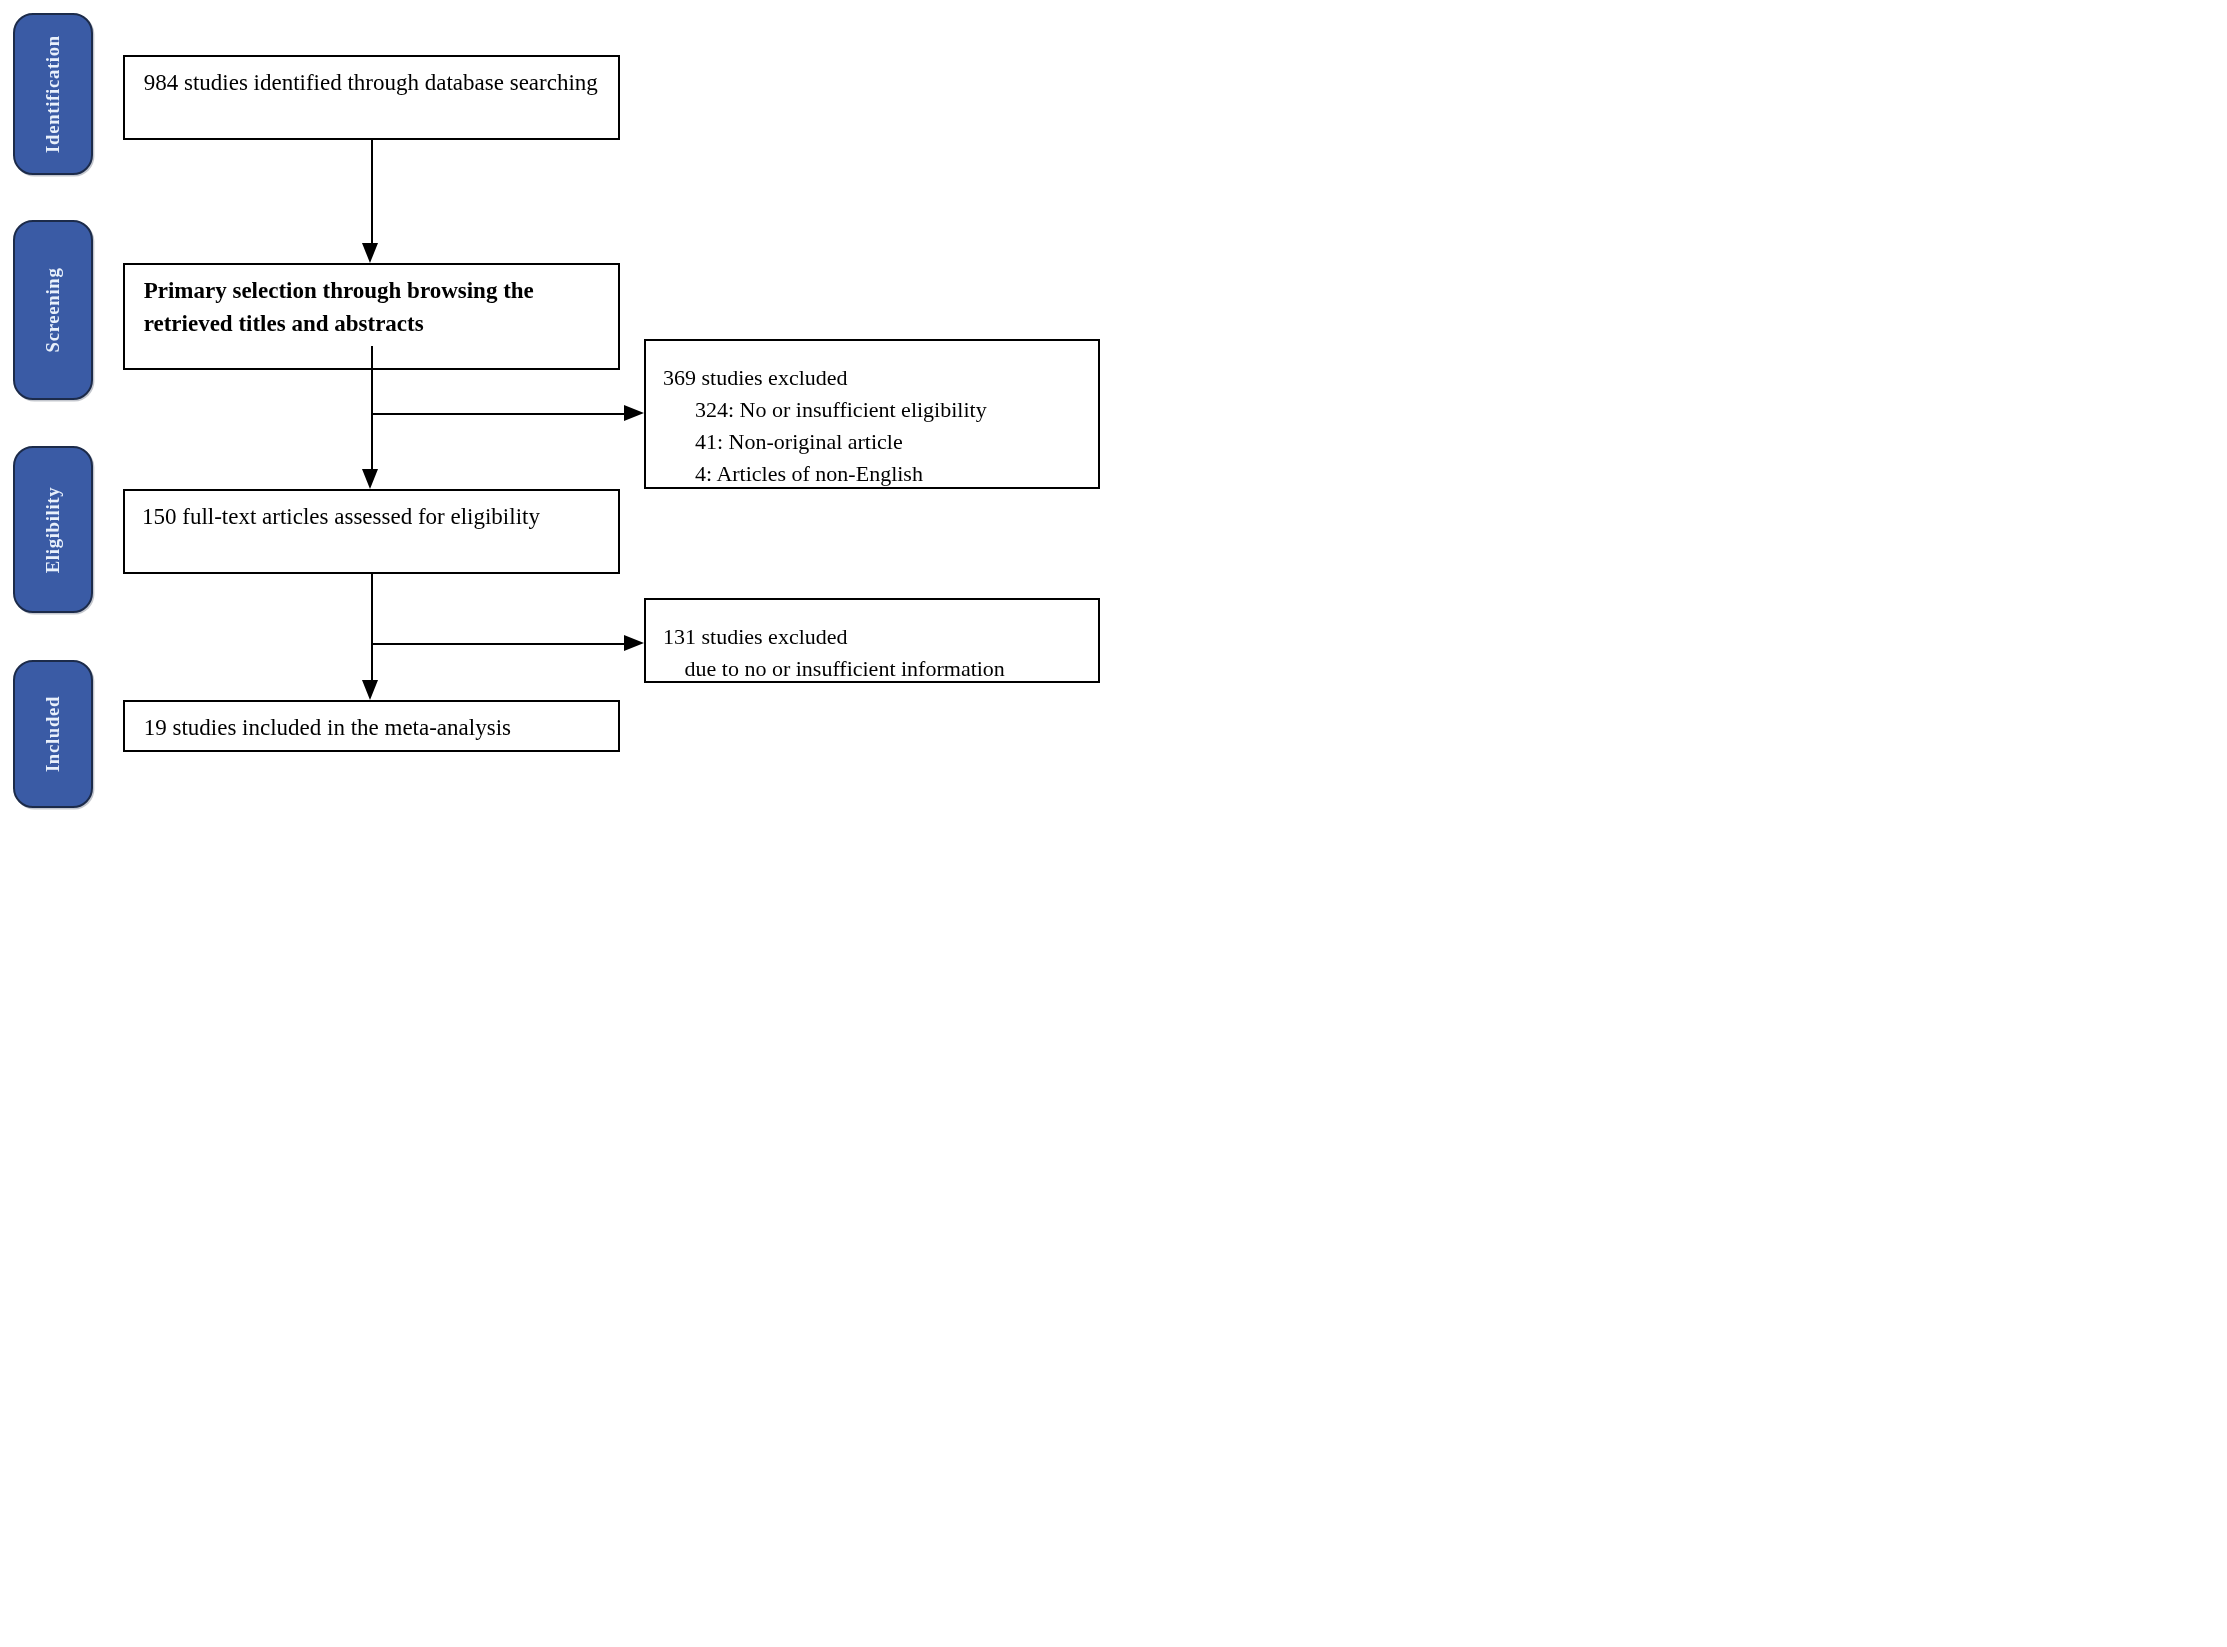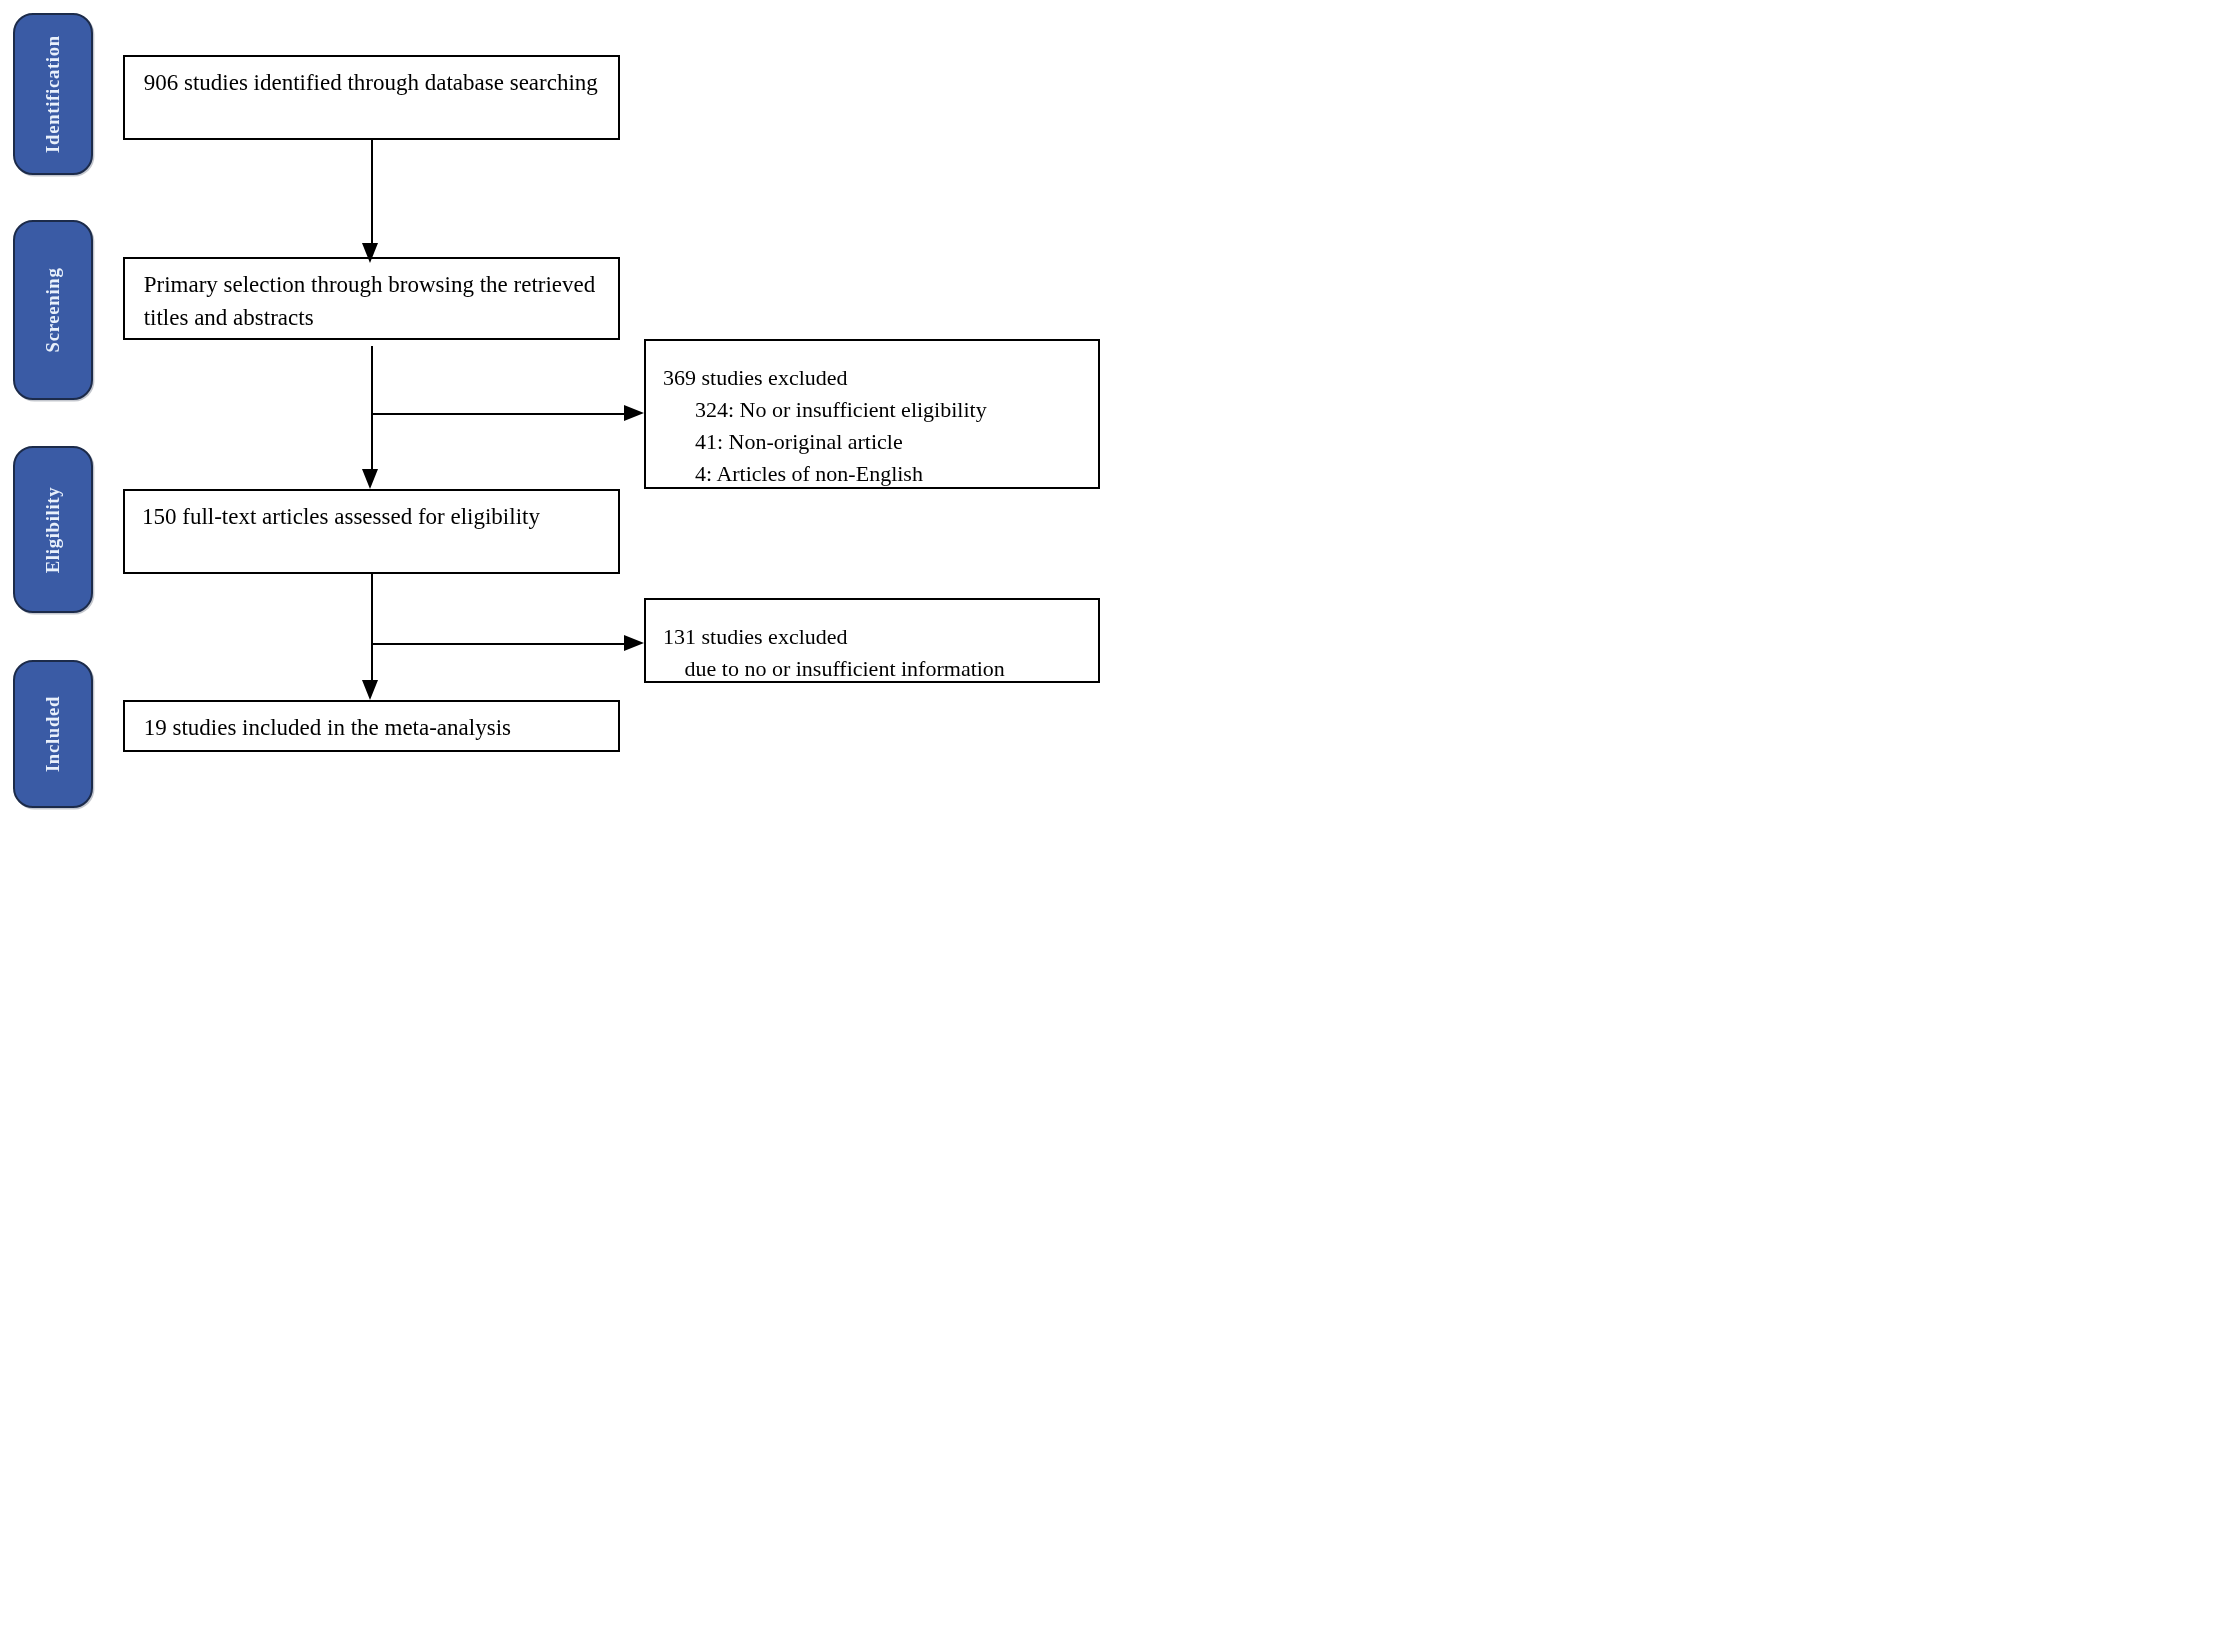--- a/index.html
+++ b/index.html
@@ -50,21 +50,21 @@
     left: 123px;
     width: 497px;
     background: #ffffff;
     border: 2.2px solid #000000;
     box-sizing: border-box;
     font-size: 23px;
     line-height: 1.42;
     padding: 10px 18.7px;
   }
   #flow-1 { top: 55px;  height: 85px; }
-  #flow-2 { top: 257px; height: 83px; }
+  #flow-2 { top: 263px; height: 107px; font-weight: bold; }
   #flow-3 { top: 489px; height: 85px; padding-left: 17px; }
   #flow-4 { top: 700px; height: 52px; }
 
   
   .sidebox {
     position: absolute;
     left: 644px;
     width: 456px;
     background: #ffffff;
     border: 2.2px solid #000000;
@@ -126,21 +126,21 @@
     <span class="stage-label">Screening</span>
   </div>
   <div class="stage" id="stage-eligibility">
     <span class="stage-label">Eligibility</span>
   </div>
   <div class="stage" id="stage-included">
     <span class="stage-label">Included</span>
   </div>
 
   <div class="flowbox" id="flow-1">
-    <span>906 studies identified through database searching</span>
+    <span>984 studies identified through database searching</span>
   </div>
   <div class="flowbox" id="flow-2">
     <span>Primary selection through browsing the retrieved titles and abstracts</span>
   </div>
   <div class="flowbox" id="flow-3">
     <span>150 full-text articles assessed for eligibility</span>
   </div>
   <div class="flowbox" id="flow-4">
     <span>19 studies included in the meta-analysis</span>
   </div>

